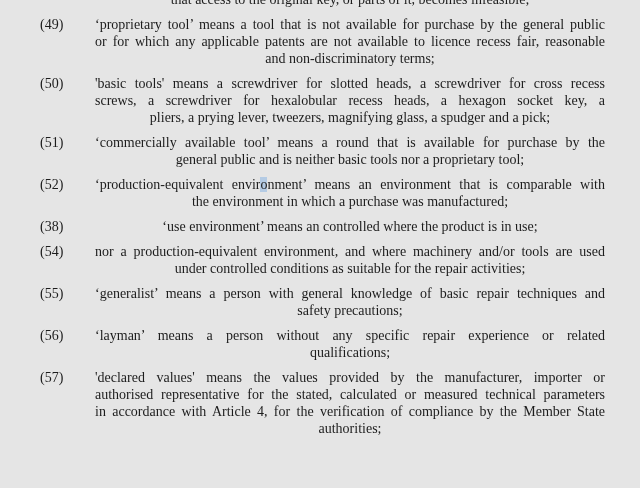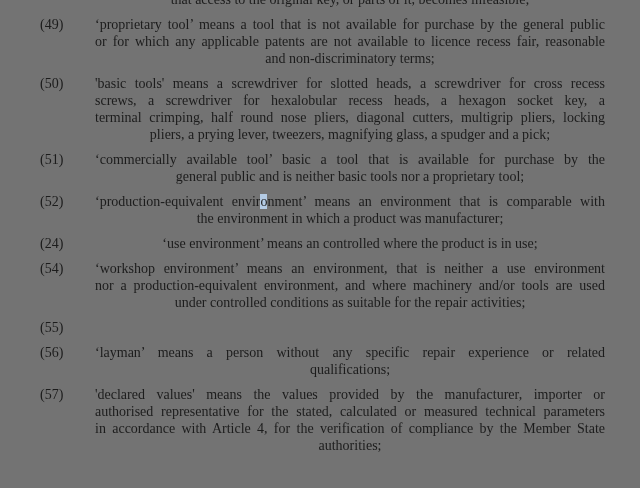--- a/index.html
+++ b/index.html
@@ -4,21 +4,21 @@
 <style>
   html, body {
     margin: 0;
     padding: 0;
     background: #ffffff;
   }
   .page {
     width: 640px;
     height: 488px;
     overflow: hidden;
-    background: #737373;
+    background: #e5e5e5;
     font-family: "Liberation Serif", "DejaVu Serif", serif;
     font-size: 14px;
     color: #1c1c1c;
     position: relative;
   }
   .content {
     margin-top: -9px;   
     padding-left: 40px;
   }
   .item {
@@ -68,54 +68,56 @@
           <div class="line">‘proprietary tool’ means a tool that is not available for purchase by the general public</div>
           <div class="line">or for which any applicable patents are not available to licence recess fair, reasonable</div>
           <div class="line last">and non-discriminatory terms;</div>
         </div>
       </div>
       <div class="item">
         <div class="num">(50)</div>
         <div class="body">
           <div class="line">'basic tools' means a screwdriver for slotted heads, a screwdriver for cross recess</div>
           <div class="line">screws, a screwdriver for hexalobular recess heads, a hexagon socket key, a</div>
-          <div class="line">terminal crimping, half round nose pliers, diagonal cutters, multigrip pliers, locking</div>
           <div class="line last">pliers, a prying lever, tweezers, magnifying glass, a spudger and a pick;</div>
         </div>
       </div>
       <div class="item">
         <div class="num">(51)</div>
         <div class="body">
-          <div class="line">‘commercially available tool’ basic a tool that is available for purchase by the</div>
+          <div class="line">‘commercially available tool’ means a round that is available for purchase by the</div>
           <div class="line last">general public and is neither basic tools nor a proprietary tool;</div>
         </div>
       </div>
       <div class="item">
         <div class="num">(52)</div>
         <div class="body">
           <div class="line"><span>‘production-equivalent envir</span><span class="hl">o</span><span>nment’ means an environment that is comparable with</span></div>
-          <div class="line last">the environment in which a product was manufacturer;</div>
+          <div class="line last">the environment in which a purchase was manufactured;</div>
         </div>
       </div>
       <div class="item">
-        <div class="num">(24)</div>
+        <div class="num">(38)</div>
         <div class="body">
           <div class="line last">‘use environment’ means an controlled where the product is in use;</div>
         </div>
       </div>
       <div class="item">
         <div class="num">(54)</div>
         <div class="body">
-          <div class="line">‘workshop environment’ means an environment, that is neither a use environment</div>
           <div class="line">nor a production-equivalent environment, and where machinery and/or tools are used</div>
           <div class="line last">under controlled conditions as suitable for the repair activities;</div>
         </div>
       </div>
       <div class="item">
         <div class="num">(55)</div>
+        <div class="body">
+          <div class="line">‘generalist’ means a person with general knowledge of basic repair techniques and</div>
+          <div class="line last">safety precautions;</div>
+        </div>
       </div>
       <div class="item">
         <div class="num">(56)</div>
         <div class="body">
           <div class="line">‘layman’ means a person without any specific repair experience or related</div>
           <div class="line last">qualifications;</div>
         </div>
       </div>
       <div class="item">
         <div class="num">(57)</div>

